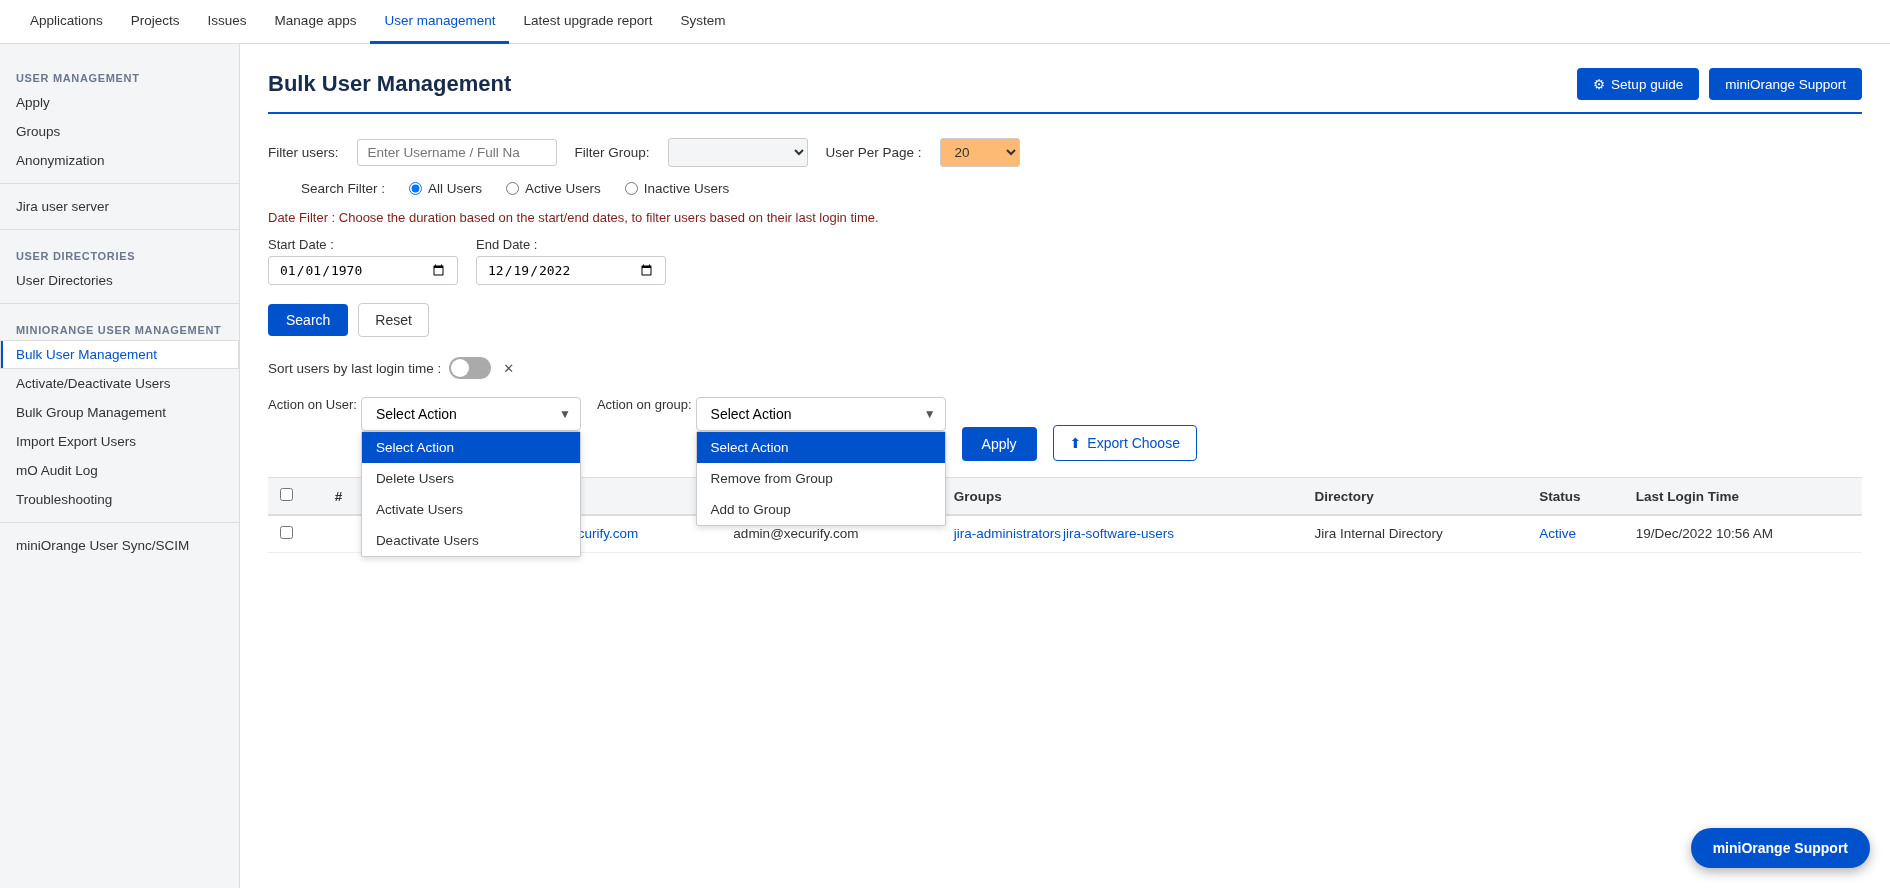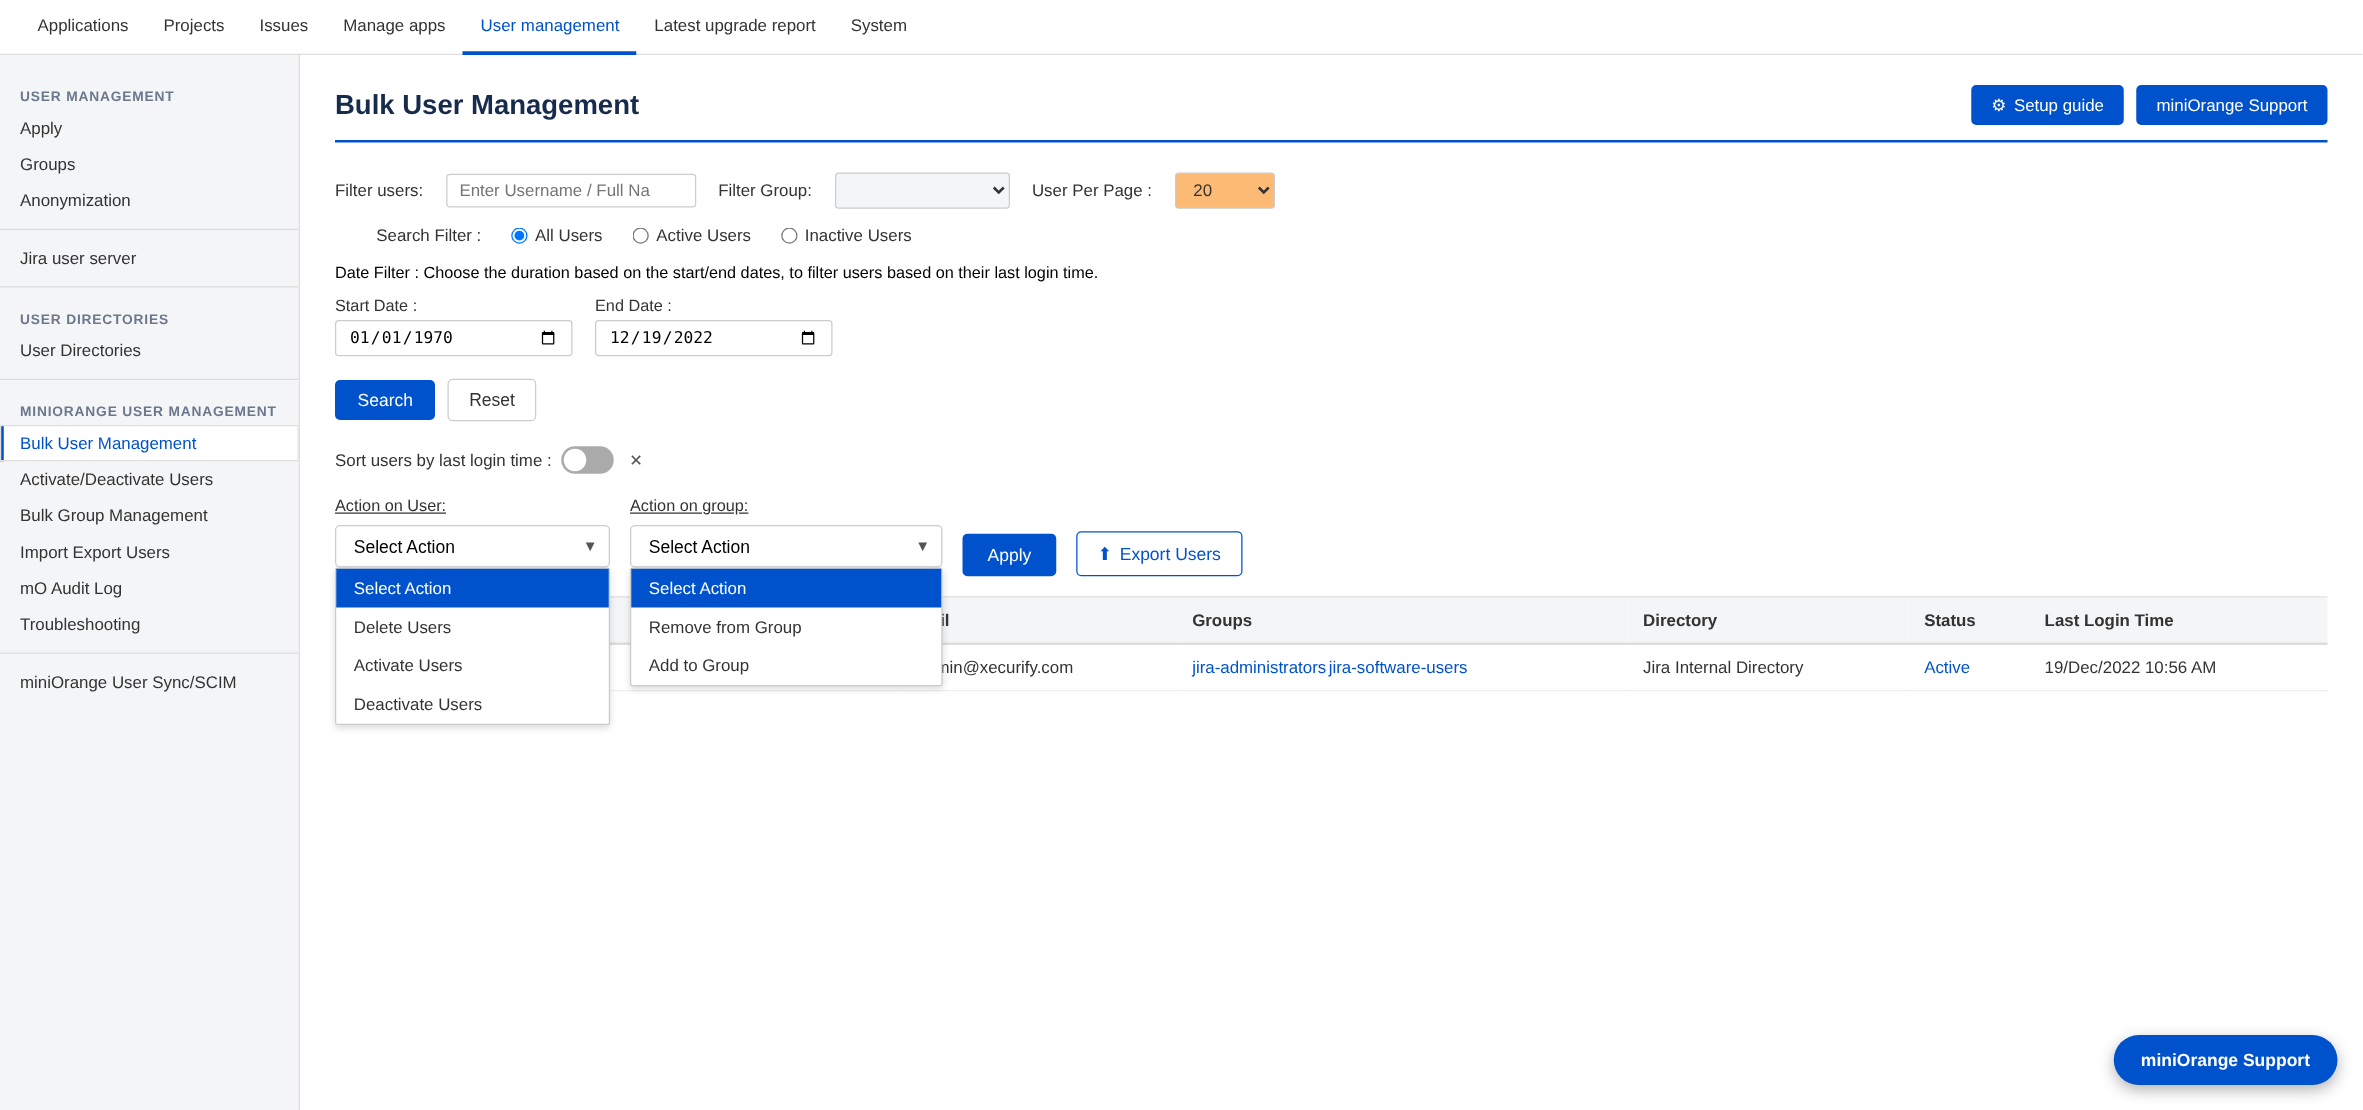--- a/index.html
+++ b/index.html
@@ -156,21 +156,21 @@
       display: flex;
       align-items: center;
       gap: 24px;
       margin-bottom: 14px;
       margin-left: 33px;
     }
     .radio-label { display: flex; align-items: center; gap: 6px; font-size: 13.5px; cursor: pointer; }
 
     .date-filter-note {
       font-size: 13px;
-      color: #000000;
+      color: #7f1d1d;
       margin-bottom: 12px;
     }
 
     .date-row {
       display: flex;
       align-items: flex-end;
       gap: 18px;
       margin-bottom: 18px;
     }
     .date-group label {
@@ -251,23 +251,22 @@
     .table-controls {
       display: flex;
       align-items: flex-start;
       gap: 16px;
       margin-bottom: 0;
       position: relative;
     }
 
     .action-group {
       display: flex;
-      flex-direction: column;
+      flex-direction: row;
       gap: 4px;
-      text-decoration: underline;
     }
     .action-group-label {
       font-size: 13px;
       color: #333;
       font-weight: 500;
       margin-bottom: 4px;
     }
 
     .dropdown-wrapper {
       position: relative;
@@ -535,21 +534,21 @@
             <div class="dropdown-item selected">Select Action</div>
             <div class="dropdown-item">Remove from Group</div>
             <div class="dropdown-item">Add to Group</div>
           </div>
         </div>
       </div>
 
       <button class="btn-apply">Apply</button>
       <button class="btn-export">
         <span>⬆</span>
-        <span>Export Users</span>
+        <span>Export Choose</span>
       </button>
     </div>
 
     <table class="users-table">
       <thead>
         <tr>
           <th><input type="checkbox" style=""></th>
           <th>#</th>
           <th>Username</th>
           <th>Email</th>

